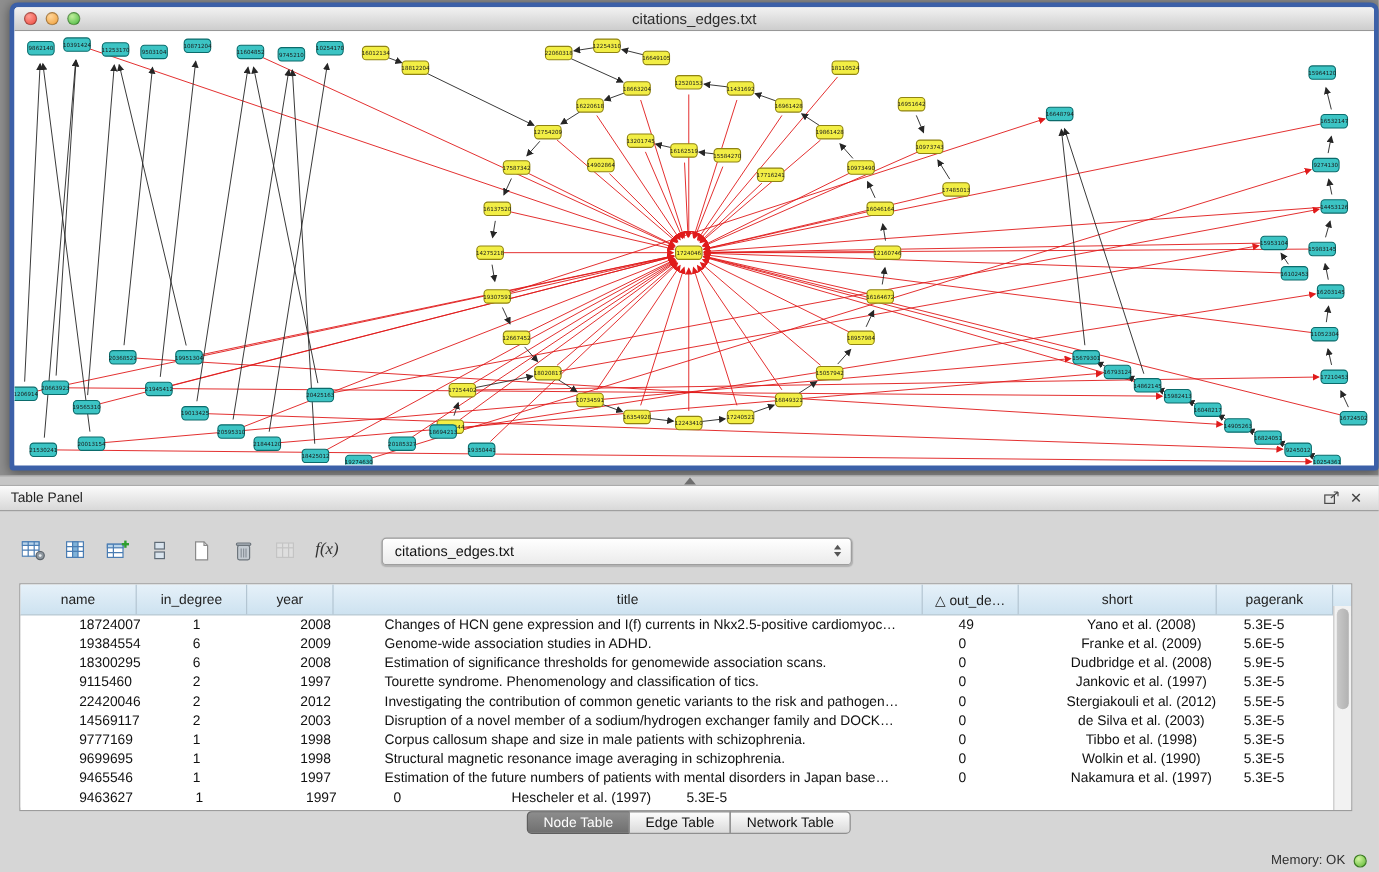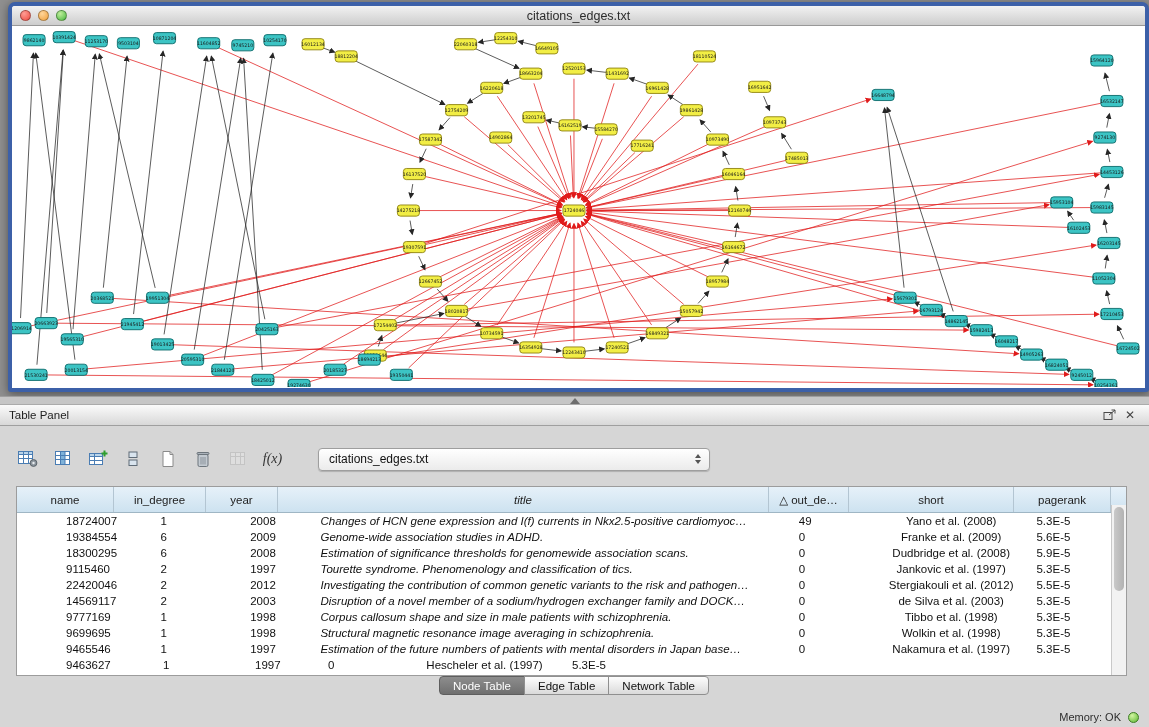--- a/index.html
+++ b/index.html
@@ -54,21 +54,21 @@
               border-top:4.5px solid #555; }
 
   .table-wrap { position:absolute; top:82px; left:16px; width:1111px; height:190px; background:#fff;
                 border:1px solid #9c9c9c; overflow:hidden; }
   .thead { display:flex; height:26px; background:linear-gradient(#e6f1f9,#cde2f0); border-bottom:1px solid #9fb6c4; }
   .th { border-right:1px solid #b3c5d2; font-size:11.5px; color:#222; display:flex; align-items:center;
         justify-content:center; overflow:hidden; white-space:nowrap; }
   .th.corner { width:15px; border-right:none; flex:none; }
   .tr { display:flex; height:16px; background:#fff;padding-left:44px; }
   .td { font-size:11.5px; color:#101010; line-height:16px; white-space:nowrap; overflow:hidden; padding:0 5px; }
-  .c0 { width:97px; } .c1 { width:92px; } .c2 { width:72px; } .c3 { width:491px;font-style:italic; }
+  .c0 { width:97px; } .c1 { width:92px; } .c2 { width:72px; } .c3 { width:491px; }
   .c4 { width:80px; } .c5 { width:165px; text-align:center; justify-content:center; } .c6 { width:97px; }
   .td.c4 { padding-left:6px; }
   .vscroll { position:absolute; top:18px; right:0; bottom:0; width:15px; background:#f2f2f2;
              border-left:1px solid #c9c9c9; }
   .vthumb { position:absolute; top:2px; left:2px; width:10px; height:84px; border-radius:5px;
             background:linear-gradient(90deg,#c9c9c9,#b2b2b2); }
 
   .tabs { position:absolute; top:272px; left:0; width:100%; display:flex; justify-content:center; }
   .tab { height:19px; font-size:11.5px; padding:0 13px; border:1px solid #8f8f8f; margin-left:-1px;
          background:linear-gradient(#fdfdfd,#dadada); color:#111; cursor:default;
@@ -754,21 +754,21 @@
           <div class="td c4">0</div>
           <div class="td c5">Tibbo et al. (1998)</div>
           <div class="td c6">5.3E-5</div>
         </div>
         <div class="tr">
           <div class="td c0">9699695</div>
           <div class="td c1">1</div>
           <div class="td c2">1998</div>
           <div class="td c3">Structural magnetic resonance image averaging in schizophrenia.</div>
           <div class="td c4">0</div>
-          <div class="td c5">Wolkin et al. (1998)</div>
+          <div class="td c5">Wolkin et al. (1990)</div>
           <div class="td c6">5.3E-5</div>
         </div>
         <div class="tr">
           <div class="td c0">9465546</div>
           <div class="td c1">1</div>
           <div class="td c2">1997</div>
           <div class="td c3">Estimation of the future numbers of patients with mental disorders in Japan base…</div>
           <div class="td c4">0</div>
           <div class="td c5">Nakamura et al. (1997)</div>
           <div class="td c6">5.3E-5</div>

